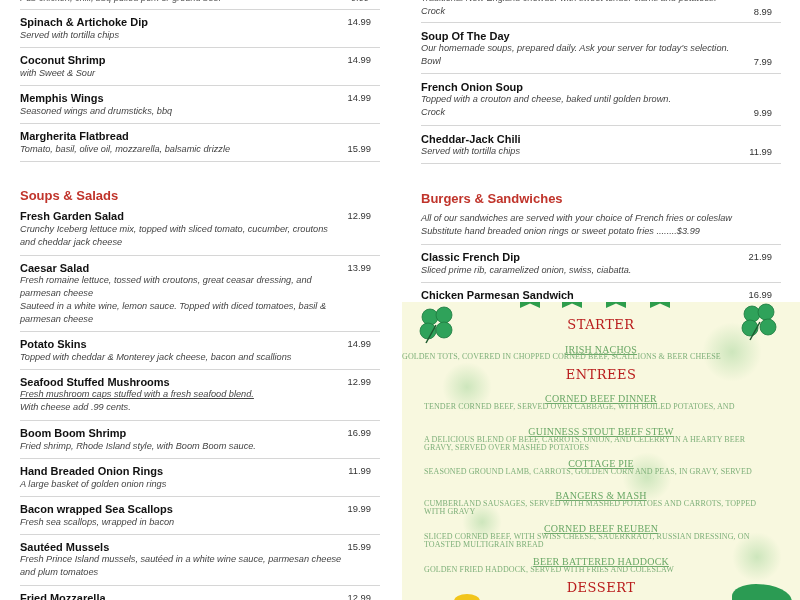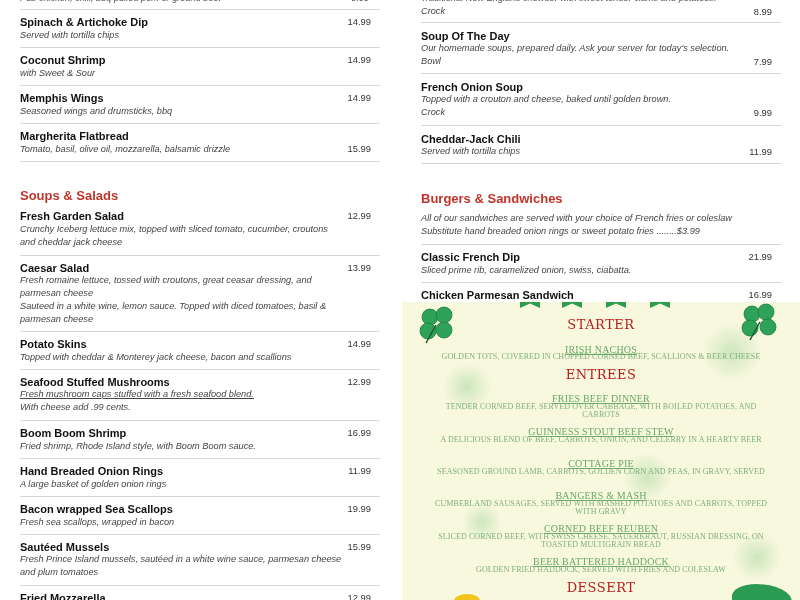--- a/index.html
+++ b/index.html
@@ -19,21 +19,21 @@
 
   .cutoff { position: absolute; font-style: italic; font-size: 9.2px; color: #555; white-space: nowrap; }
 
   
   .flyer { position: absolute; left: 402px; top: 302px; width: 398px; height: 298px; background: #f8f8df; overflow: hidden; }
   .flyer .sparkle { position: absolute; border-radius: 50%; background: radial-gradient(circle, rgba(170,215,160,0.55) 0%, rgba(170,215,160,0) 70%); }
   .flyer .banner { position: absolute; top: -4px; width: 20px; height: 10px; background: #2e9d4c; clip-path: polygon(0 0, 100% 0, 100% 100%, 50% 55%, 0 100%); }
   .clover { position: absolute; width: 40px; height: 42px; }
   .flyer .heading { position: absolute; left: 0; width: 398px; text-align: center; font-family: "DejaVu Serif", serif; color: #b91c1c; font-size: 13px; letter-spacing: 0.5px; }
   .flyer .dish-name { position: absolute; left: 0; width: 398px; text-align: center; font-family: "Liberation Serif", serif; color: #6aa866; font-size: 10px; text-decoration: underline; letter-spacing: 0.2px; }
-  .flyer .dish-desc { position: absolute; left: 22px; width: 354px; text-align: center; font-family: "Liberation Serif", serif; color: #7fb07a; font-size: 8px; line-height: 8.5px; letter-spacing: 0.1px; }
+  .flyer .dish-desc { position: absolute; left: 22px; width: 354px; text-align: left; font-family: "Liberation Serif", serif; color: #7fb07a; font-size: 8px; line-height: 8.5px; letter-spacing: 0.1px; }
   .flower { position: absolute; left: 52px; top: 292px; width: 26px; height: 14px; border-radius: 50% 50% 0 0; background: #f2c51b; }
   .hat { position: absolute; left: 330px; top: 282px; width: 60px; height: 30px; background: #2b9b53; border-radius: 40% 60% 0 0; }
 </style>
 </head>
 <body>
 
 <div class="col col-left">
   <div class="cutoff" style="top:-7px;left:0;">Pub chicken, chili, bbq pulled pork or ground beef</div>
   <div class="cutoff" style="top:-7px;left:331px;font-style:normal;">9.99</div>
   <div class="item" style="top:0;height:10px;"></div>
@@ -184,26 +184,26 @@
     </g>
     <path d="M20 20 L10 38" stroke="#1d5a2f" stroke-width="1.5" fill="none"></path>
   </svg>
 
   <div class="heading" style="top:15px;">STARTER</div>
   <div class="dish-name" style="top:42px;">IRISH NACHOS</div>
   <div class="dish-desc" style="top:51px;left:0;width:398px;">GOLDEN TOTS, COVERED IN CHOPPED CORNED BEEF, SCALLIONS &amp; BEER CHEESE</div>
 
   <div class="heading" style="top:65px;">ENTREES</div>
 
-  <div class="dish-name" style="top:91px;">FRIES BEEF DINNER</div>
+  <div class="dish-name" style="top:91px;">CORNED BEEF DINNER</div>
   <div class="dish-desc" style="top:101px;">TENDER CORNED BEEF, SERVED OVER CABBAGE, WITH BOILED POTATOES, AND</div>
-  <div class="dish-desc" style="top:109px;">CARROTS</div>
 
   <div class="dish-name" style="top:124px;">GUINNESS STOUT BEEF STEW</div>
   <div class="dish-desc" style="top:134px;">A DELICIOUS BLEND OF BEEF, CARROTS, ONION, AND CELERRY IN A HEARTY BEER</div>
+  <div class="dish-desc" style="top:142px;">GRAVY, SERVED OVER MASHED POTATOES</div>
 
   <div class="dish-name" style="top:156px;">COTTAGE PIE</div>
   <div class="dish-desc" style="top:166px;">SEASONED GROUND LAMB, CARROTS, GOLDEN CORN AND PEAS, IN GRAVY, SERVED</div>
 
   <div class="dish-name" style="top:188px;">BANGERS &amp; MASH</div>
   <div class="dish-desc" style="top:198px;">CUMBERLAND SAUSAGES, SERVED WITH MASHED POTATOES AND CARROTS, TOPPED</div>
   <div class="dish-desc" style="top:206px;">WITH GRAVY</div>
 
   <div class="dish-name" style="top:221px;">CORNED BEEF REUBEN</div>
   <div class="dish-desc" style="top:231px;">SLICED CORNED BEEF, WITH SWISS CHEESE, SAUERKRAUT, RUSSIAN DRESSING, ON</div>

